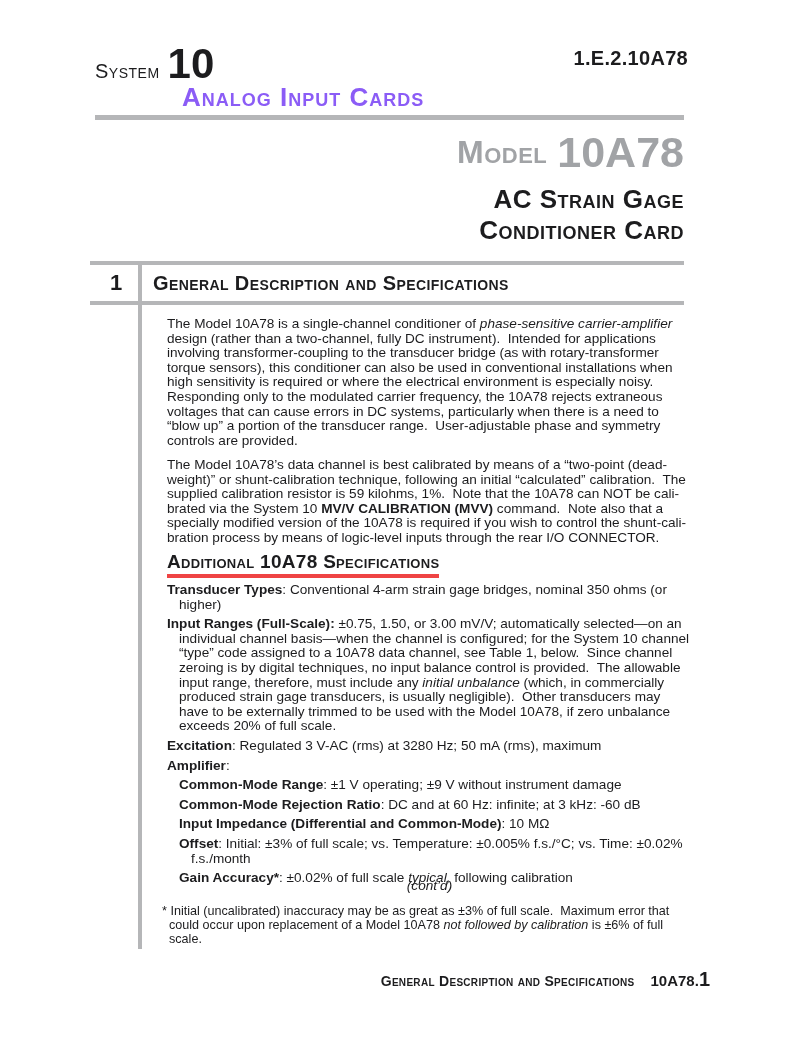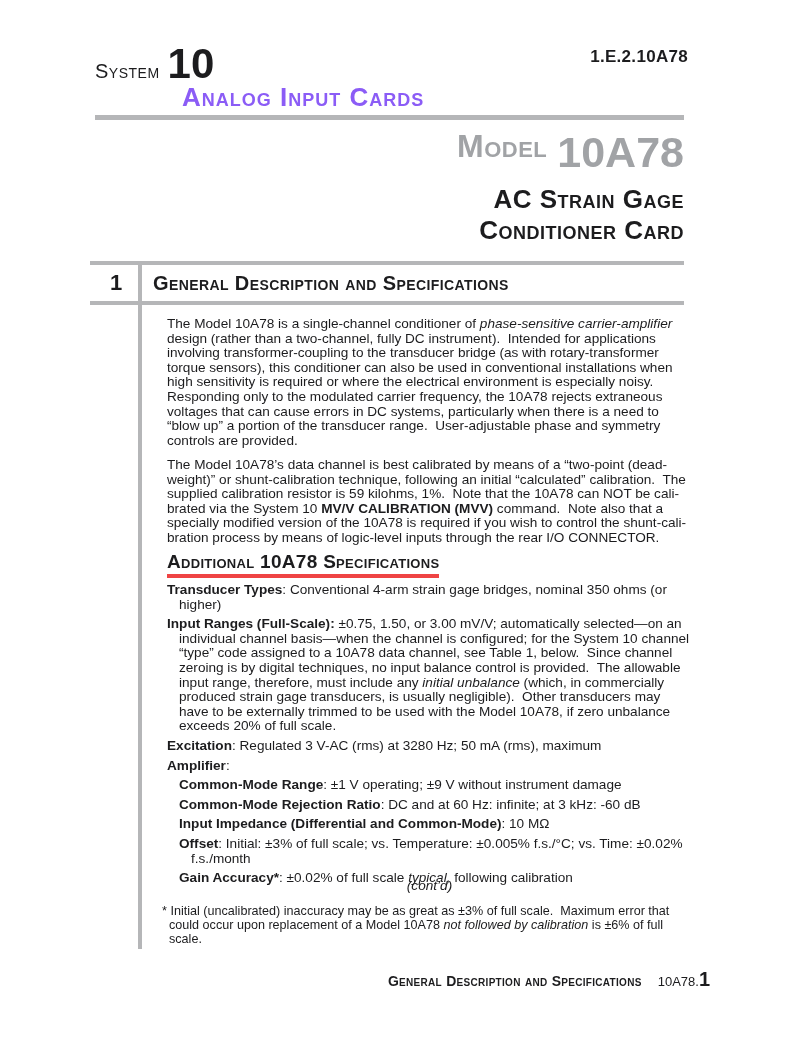--- a/index.html
+++ b/index.html
@@ -8,26 +8,26 @@
     width:802px;height:1037px;
     background:#ffffff;
     font-family:"Liberation Sans", sans-serif;
     color:#1c1c1e;
     overflow:hidden;
   }
   
   .brand{position:absolute;left:95px;top:40px;display:flex;align-items:baseline;gap:8px;}
   .brand-word{font-size:20px;font-weight:normal;font-variant:small-caps;letter-spacing:.5px;color:#1c1c1e;}
   .brand-number{font-size:42px;font-weight:bold;color:#1c1c1e;}
-  .doc-code{position:absolute;right:114px;top:47px;font-size:17px;font-weight:bold;letter-spacing:.3px;}
+  .doc-code{position:absolute;right:114px;top:47px;font-size:20px;font-weight:bold;letter-spacing:.3px;}
   .series-title{position:absolute;left:140px;top:82px;font-size:26px;font-weight:bold;font-variant:small-caps;letter-spacing:1px;color:#8b5cf6;margin-left:42px;}
   .rule{position:absolute;background:#b5b6b8;}
   .rule-header{left:95px;top:115px;width:589px;height:5px;}
   
-  .model-row{position:absolute;right:118px;top:128px;display:flex;align-items:flex-start;gap:10px;color:#a1a3a6;}
+  .model-row{position:absolute;right:118px;top:128px;display:flex;align-items:center;gap:10px;color:#a1a3a6;}
   .model-label{font-size:32px;font-weight:bold;font-variant:small-caps;letter-spacing:.5px;}
   .model-number{font-size:43px;font-weight:bold;}
   .product-line{position:absolute;right:118px;font-size:26px;font-weight:bold;font-variant:small-caps;letter-spacing:.5px;color:#1c1c1e;white-space:nowrap;}
   .product-line1{top:184px;}
   .product-line2{top:215px;}
   
   .rule-sec-top{left:90px;top:261px;width:594px;height:4px;}
   .rule-sec-bottom{left:90px;top:301px;width:594px;height:4px;}
   .vrule{position:absolute;left:138px;top:261px;width:4px;height:688px;background:#b5b6b8;}
   .section-number{position:absolute;left:100px;top:270px;width:32px;text-align:center;font-size:22px;font-weight:bold;}
@@ -50,21 +50,21 @@
   .specs{top:583px;}
   .spec-item{margin-top:5px;}
   .spec-item:first-child{margin-top:0;}
   .contd{position:absolute;left:167px;top:878px;width:525px;text-align:center;font-size:13.6px;font-style:italic;}
   
   .footnote{position:absolute;left:162px;top:904px;width:545px;font-size:12.6px;line-height:14.2px;}
   .footnote .ind1{padding-left:7px;}
   
   .footer{position:absolute;right:92px;top:968px;display:flex;align-items:baseline;}
   .footer-title{font-size:14px;font-weight:bold;font-variant:small-caps;letter-spacing:.3px;}
-  .footer-code{font-size:13px;font-weight:normal;margin-left:16px;}
+  .footer-code{font-size:15px;font-weight:bold;margin-left:16px;}
   .footer-num{font-size:20px;font-weight:bold;}
 </style>
 </head>
 <body>
 
 <div class="page">
 
   <div class="brand">
     <span class="brand-word">System</span>
     <span class="brand-number">10</span>

